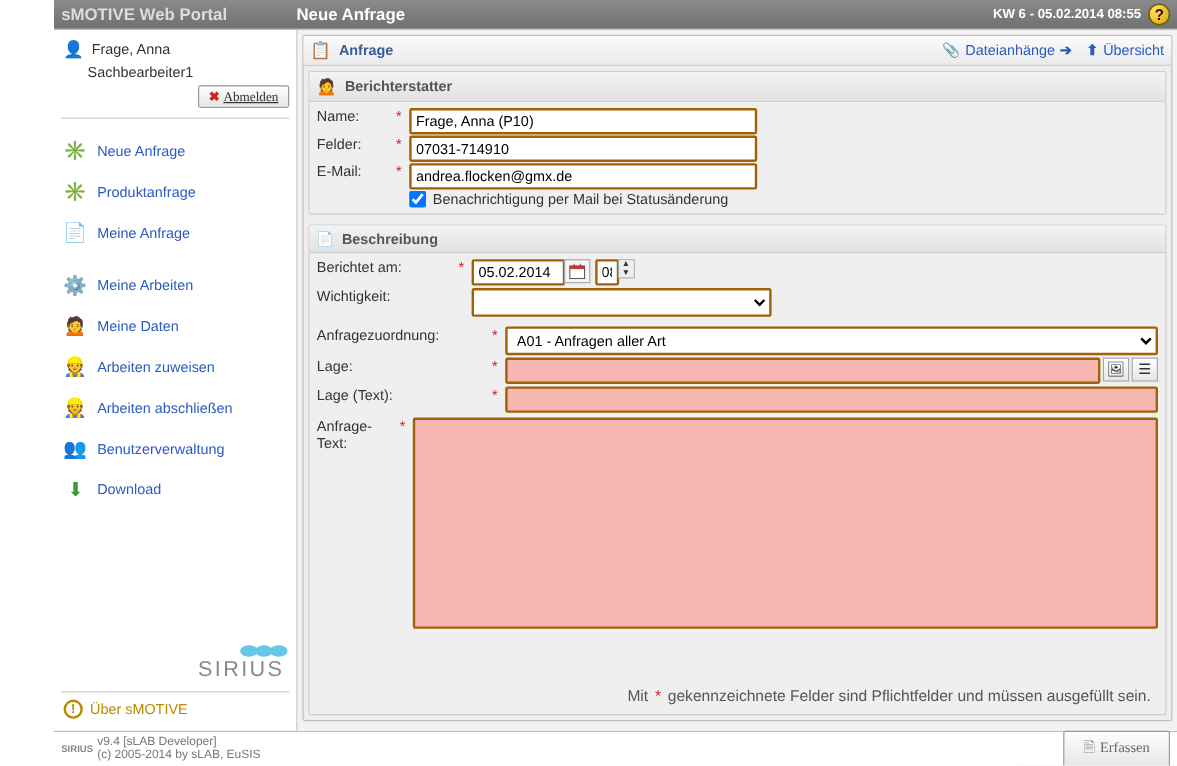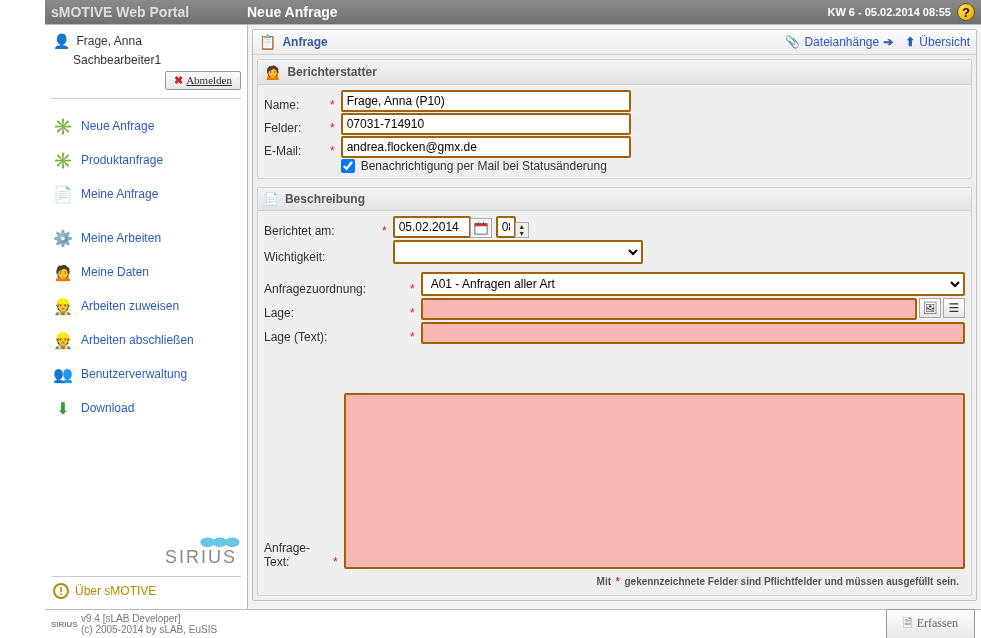--- a/index.html
+++ b/index.html
@@ -109,21 +109,21 @@
 }
 .sectionhead {
   display: flex; align-items: center;
   background: linear-gradient(#f3f3f3, #e2e2e2);
   border-bottom: 1px solid #cfcfcf;
   padding: 4px 6px;
   color: #555; font-weight: bold;
 }
 .sectionhead .sicon { margin-right: 6px; }
 .sectionbody { padding: 4px 6px; }
-.row { display: flex; align-items: flex-end; margin: 1px 0; }
+.row { display: flex; align-items: flex-start; margin: 1px 0; }
 .row .lbl { width: 60px; color: #333; }
 .row .lbl2 { width: 112px; color: #333; }
 .row .lbl3 { width: 140px; color: #333; }
 .req { color: #c22; margin: 0 6px; }
 input[type=text], select, textarea {
   border: 2px solid #a16207;
   background: #fff;
   font-size: 12px;
   padding: 2px 4px;
   border-radius: 2px;
@@ -135,26 +135,26 @@
 .spinner div { font-size: 7px; line-height: 7px; text-align: center; background: #eee; cursor: pointer; }
 .calbtn {
   width: 22px; height: 20px; border: 1px solid #aaa; background: #f6f6f6;
   display: inline-flex; align-items: center; justify-content: center; margin-left: -1px; cursor:pointer;
 }
 .calbtn svg { width: 14px; height: 14px; }
 .select-wide { width: 250px; }
 .select-full { flex: 1; }
 .pinkfield { background: #f6b7b2 !important; }
 .textarea-big { width: 100%; height: 176px; resize: none; }
-.fullrow { display: flex; align-items: flex-end; margin: 3px 0; }
+.fullrow { display: flex; align-items: flex-start; margin: 3px 0; }
 .iconbtn {
   width: 22px; height: 20px; border: 1px solid #aaa; background: linear-gradient(#fff,#e6e6e6);
   display: inline-flex; align-items: center; justify-content: center; cursor:pointer; margin-left: 2px;
 }
-.hintrow { text-align: right; color: #555; font-size: 10px; padding: 4px 6px; font-weight: bold; }
+.hintrow { text-align: right; color: #555; font-size: 13px; padding: 4px 6px; }
 .hintrow .req { margin: 0 2px; }
 .footer {
   height: 28px; display: flex; align-items: center; padding: 0 6px;
   font-size: 10px; color: #777;
 }
 .footer .logoend { width: 24px; margin-right: 6px; font-size: 8px; color:#888; font-weight:bold; }
 .footer .erfassen { margin-left: auto; }
 .footer .erfassen .btn { padding: 4px 16px; font-size: 12px; color: #666; }
 .icn-person { font-size: 14px; }
 .cb { width: 14px; height: 14px; }

